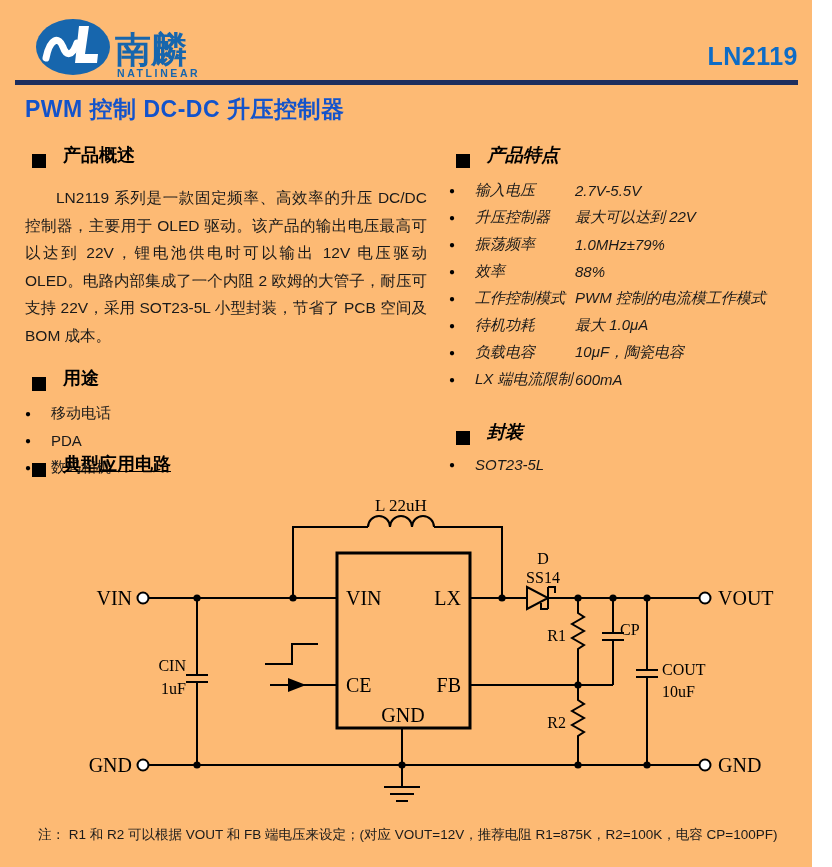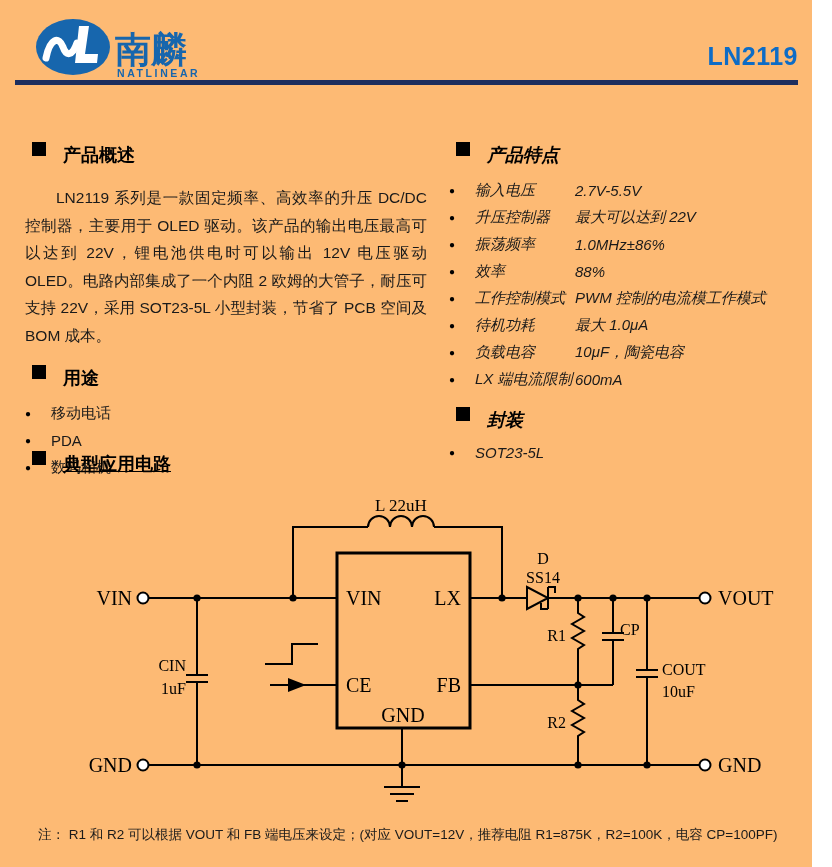--- a/index.html
+++ b/index.html
@@ -12,21 +12,21 @@
   .part-number{
     position:absolute;right:14px;top:42px;
     font-size:25px;font-weight:bold;color:#0d6cc6;letter-spacing:.5px;
   }
   .rule{position:absolute;left:15px;right:14px;top:80px;height:5px;background:#1d2e5e;}
   .doc-title{
     position:absolute;left:25px;top:94px;
     font-size:23px;font-weight:bold;color:#1353cb;letter-spacing:.5px;
   }
   
-  .sec-head{display:flex;align-items:flex-start;gap:17px;font-size:18px;font-weight:bold;color:#000;line-height:26px;padding-left:7px;}
+  .sec-head{display:flex;align-items:flex-end;gap:17px;font-size:18px;font-weight:bold;color:#000;line-height:26px;padding-left:7px;}
   .sq{width:14px;height:14px;background:#000;flex:0 0 14px;}
   
   .col-left{position:absolute;left:25px;top:142px;width:402px;}
   .col-right{position:absolute;left:449px;top:142px;width:372px;font-style:italic;}
   .overview-body{
     margin:16px 0 16px;text-align:justify;text-indent:2em;
     font-size:15.5px;line-height:27.5px;color:#1a1a1a;
   }
   .head-gap{margin-top:12px;}
   .blist{margin-top:9px;}
@@ -57,20 +57,21 @@
     <path d="M16,44 C20,24 29,22 33,33 C36,42 42,43 47,29" fill="none" stroke="#ffffff" stroke-width="7" stroke-linecap="round"></path>
     <polygon points="49,12 59,12 55,40 68,40 67,49 45,49" fill="#ffffff"></polygon>
     <text x="85" y="48" font-size="36" font-weight="bold" fill="#1766ad" font-family="Liberation Sans, sans-serif">南麟</text>
     <text x="87" y="63" font-size="10.5" font-weight="bold" letter-spacing="2.6" fill="#1766ad" font-family="Liberation Sans, sans-serif">NATLINEAR</text>
     <rect x="86" y="66" width="97" height="1.6" fill="#1766ad"></rect>
   </svg>
 
   <div class="part-number">LN2119</div>
   <div class="rule"></div>
 
+  <div class="doc-title">PWM 控制 DC-DC 升压控制器</div>
 
   <div class="col-left">
     <div class="sec-head">
       <span class="sq"></span>
       <span>产品概述</span>
     </div>
     <p class="overview-body">LN2119 系列是一款固定频率、高效率的升压 DC/DC 控制器，主要用于 OLED 驱动。该产品的输出电压最高可以达到 22V，锂电池供电时可以输出 12V 电压驱动 OLED。电路内部集成了一个内阻 2 欧姆的大管子，耐压可支持 22V，采用 SOT23-5L 小型封装，节省了 PCB 空间及 BOM 成本。</p>
 
     <div class="sec-head head-gap">
       <span class="sq"></span>
@@ -104,21 +105,21 @@
         <span class="feat-value">2.7V-5.5V</span>
       </div>
       <div class="brow">
         <span class="dot">●</span>
         <span class="feat-label">升压控制器</span>
         <span class="feat-value">最大可以达到 22V</span>
       </div>
       <div class="brow">
         <span class="dot">●</span>
         <span class="feat-label">振荡频率</span>
-        <span class="feat-value">1.0MHz±86%</span>
+        <span class="feat-value">1.0MHz±79%</span>
       </div>
       <div class="brow">
         <span class="dot">●</span>
         <span class="feat-label">效率</span>
         <span class="feat-value">88%</span>
       </div>
       <div class="brow">
         <span class="dot">●</span>
         <span class="feat-label">工作控制模式</span>
         <span class="feat-value">PWM 控制的电流模工作模式</span>
@@ -133,21 +134,21 @@
         <span class="feat-label">负载电容</span>
         <span class="feat-value">10μF，陶瓷电容</span>
       </div>
       <div class="brow">
         <span class="dot">●</span>
         <span class="feat-label">LX 端电流限制</span>
         <span class="feat-value">600mA</span>
       </div>
     </div>
 
-    <div class="sec-head" style="margin-top:14px;">
+    <div class="sec-head" style="margin-top:26px;">
       <span class="sq"></span>
       <span>封装</span>
     </div>
     <div class="blist" style="margin-top:6px;">
       <div class="brow">
         <span class="dot">●</span>
         <span>SOT23-5L</span>
       </div>
     </div>
   </div>

